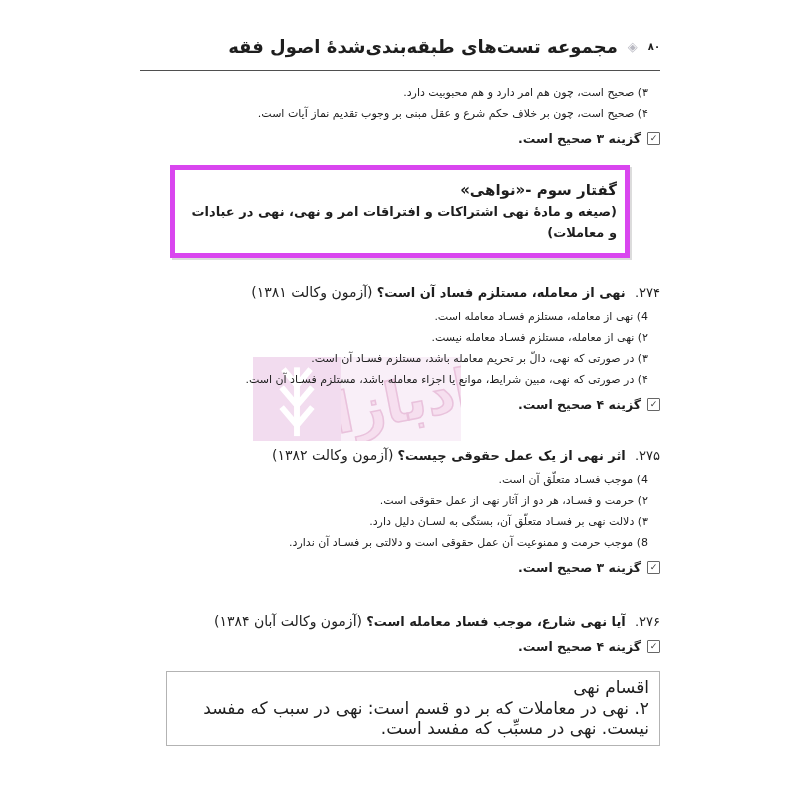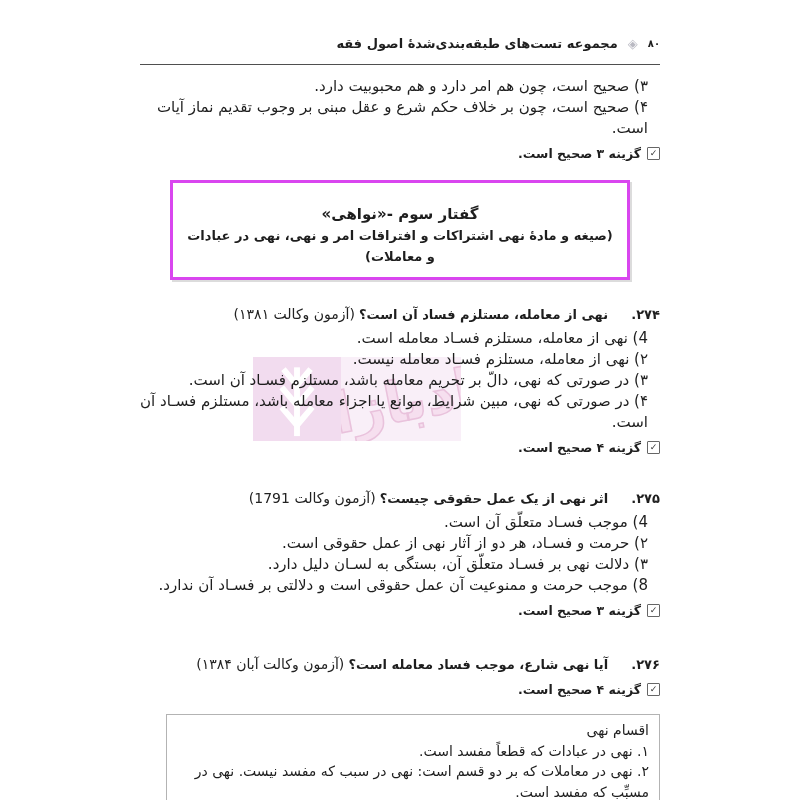--- a/index.html
+++ b/index.html
@@ -13,47 +13,47 @@
   .wm-text{font-weight:bold;font-size:56px;letter-spacing:2px;color:rgba(243,211,234,0.6);
            -webkit-text-stroke:1.5px #e9c2dc;transform:rotate(-11deg) translateY(2px);display:inline-block;white-space:nowrap;}
 
   
   .content{position:relative;z-index:1;margin:0 140px;width:520px;}
 
   .page-header{padding-top:36px;padding-bottom:13px;border-bottom:1.5px solid #4f4f4f;
                display:flex;align-items:center;justify-content:flex-start;gap:10px;}
   .page-num{font-weight:bold;font-size:10px;letter-spacing:1px;}
   .ornament{color:#b9b9c2;font-size:13px;line-height:13px;}
-  .book-title{font-weight:bold;font-size:13px;}
+  .book-title{font-weight:bold;font-size:18px;}
 
   .fragment{margin-top:11px;}
-  .opt{margin:0;padding:0;font-size:15px;line-height:21px;}
+  .opt{margin:0;padding:0;font-size:11px;line-height:21px;}
   .options{padding-right:12px;}
   .fragment .options{padding-right:12px;}
 
   .answer{margin:4px 0 0 0;font-size:12.5px;line-height:21px;font-weight:bold;display:flex;align-items:center;}
   .cbx{display:inline-block;width:11px;height:11px;border:1px solid #666;border-radius:1px;margin-left:6px;
        text-align:center;flex:0 0 auto;}
   .tick{display:block;font-size:9px;line-height:11px;color:#333;font-weight:normal;}
 
-  .section-box{margin:16px 30px 0 30px;border:3px solid #d946ef;box-shadow:2px 2px 0 #dcdcdc;
-               text-align:center;padding:20px 8px 10px 8px;background:#fff;}
+  .section-box{margin:16px 30px 0 30px;border:5px solid #d946ef;box-shadow:2px 2px 0 #dcdcdc;
+               text-align:right;padding:9px 8px 10px 8px;background:#fff;}
   .section-title{margin:0;font-size:15px;font-weight:bold;line-height:22px;}
   .section-subtitle{margin:0;font-size:13px;font-weight:bold;line-height:21px;}
 
   .question{margin-top:24px;}
   .q275{margin-top:30px;}
   .q276{margin-top:33px;}
   .q-head{margin:0 0 3px 0;font-size:13px;line-height:21px;}
-  .q-num{font-weight:bold;margin-left:19px;}
+  .q-num{font-weight:normal;margin-left:5px;}
   .q-text{font-weight:bold;}
   .q-ref{font-weight:normal;font-size:14px;color:#222;}
 
   .notes-box{margin:14px 0 0 26px;border:1px solid #b3b3b3;padding:5px 10px 6px 10px;background:transparent;}
-  .note-line{margin:0;font-size:14px;line-height:20.5px;}
+  .note-line{margin:0;font-size:17px;line-height:20.5px;}
 </style>
 </head>
 <body>
 
 <div class="page">
 
   <div class="watermark">
     <div class="wm-tile">
       <svg class="tree" width="58" height="76" viewBox="0 0 60 84">
         <g stroke="#ffffff" stroke-width="6.5" fill="none" stroke-linecap="butt">
@@ -115,21 +115,21 @@
             <span class="tick">✓</span>
           </span>
         <span class="ans-text">گزینه ۴ صحیح است.</span>
       </p>
     </section>
 
     <section class="question q275">
       <p class="q-head">
         <span class="q-num">۲۷۵.</span>
         <span class="q-text">اثر نهی از یک عمل حقوقی چیست؟</span>
-        <span class="q-ref">(آزمون وکالت 1791)</span>
+        <span class="q-ref">(آزمون وکالت ۱۳۸۲)</span>
       </p>
       <div class="options">
         <p class="opt">4) موجب فسـاد متعلّق آن است.</p>
         <p class="opt">۲) حرمت و فسـاد، هر دو از آثار نهی از عمل حقوقی است.</p>
         <p class="opt">۳) دلالت نهی بر فسـاد متعلّق آن، بستگی به لسـان دلیل دارد.</p>
         <p class="opt">8) موجب حرمت و ممنوعیت آن عمل حقوقی است و دلالتی بر فسـاد آن ندارد.</p>
       </div>
       <p class="answer">
         <span class="cbx">
             <span class="tick">✓</span>
@@ -147,19 +147,18 @@
       <p class="answer">
         <span class="cbx">
             <span class="tick">✓</span>
           </span>
         <span class="ans-text">گزینه ۴ صحیح است.</span>
       </p>
     </section>
 
     <div class="notes-box">
       <p class="note-line">اقسام نهی</p>
-      <p class="note-line">۱. نهی در عبادات که قطعاً مفسد است.</p>
       <p class="note-line">۲. نهی در معاملات که بر دو قسم است: نهی در سبب که مفسد نیست. نهی در مسبِّب که مفسد است.</p>
 
     </div>
 
   </div>
 </div>
 
 </body></html>

